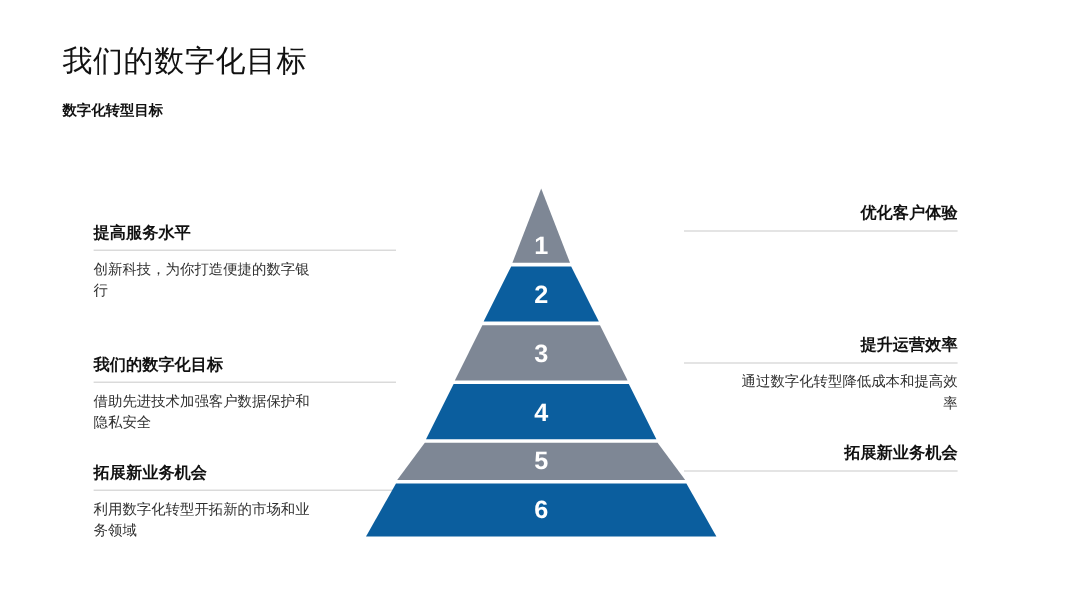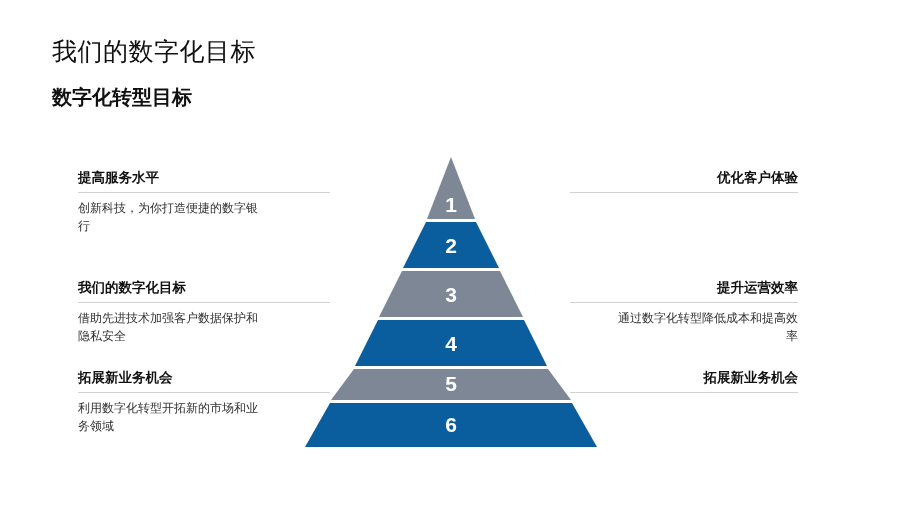--- a/index.html
+++ b/index.html
@@ -31,33 +31,33 @@
     font-weight: normal;
     letter-spacing: 0.5px;
     color: #111111;
     line-height: 1.1;
     white-space: nowrap;
   }
   .page-subtitle {
     position: absolute;
     left: 52px;
     top: 86px;
-    font-size: 20px;
+    font-size: 12px;
     font-weight: bold;
     color: #111111;
     line-height: 1.1;
     white-space: nowrap;
   }
 
   
   .item {
     position: absolute;
     width: 256px;
   }
-  .item-left  { left: 78px;  text-align: left;  }
+  .item-left  { left: 78px;  text-align: left; margin-top: 16px;  }
   .item-right { left: 540px; text-align: right; width: 258px; }
 
   .item-heading {
     font-size: 13.5px;
     font-weight: bold;
     color: #111111;
     line-height: 1.25;
     padding-bottom: 5px;
     white-space: nowrap;
   }

